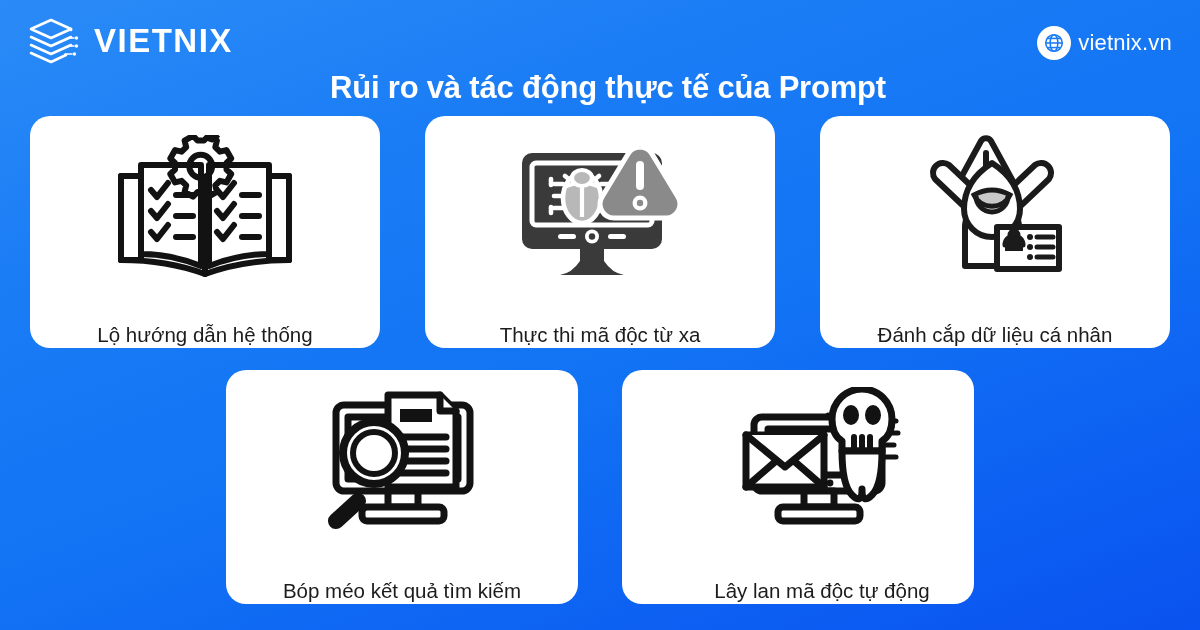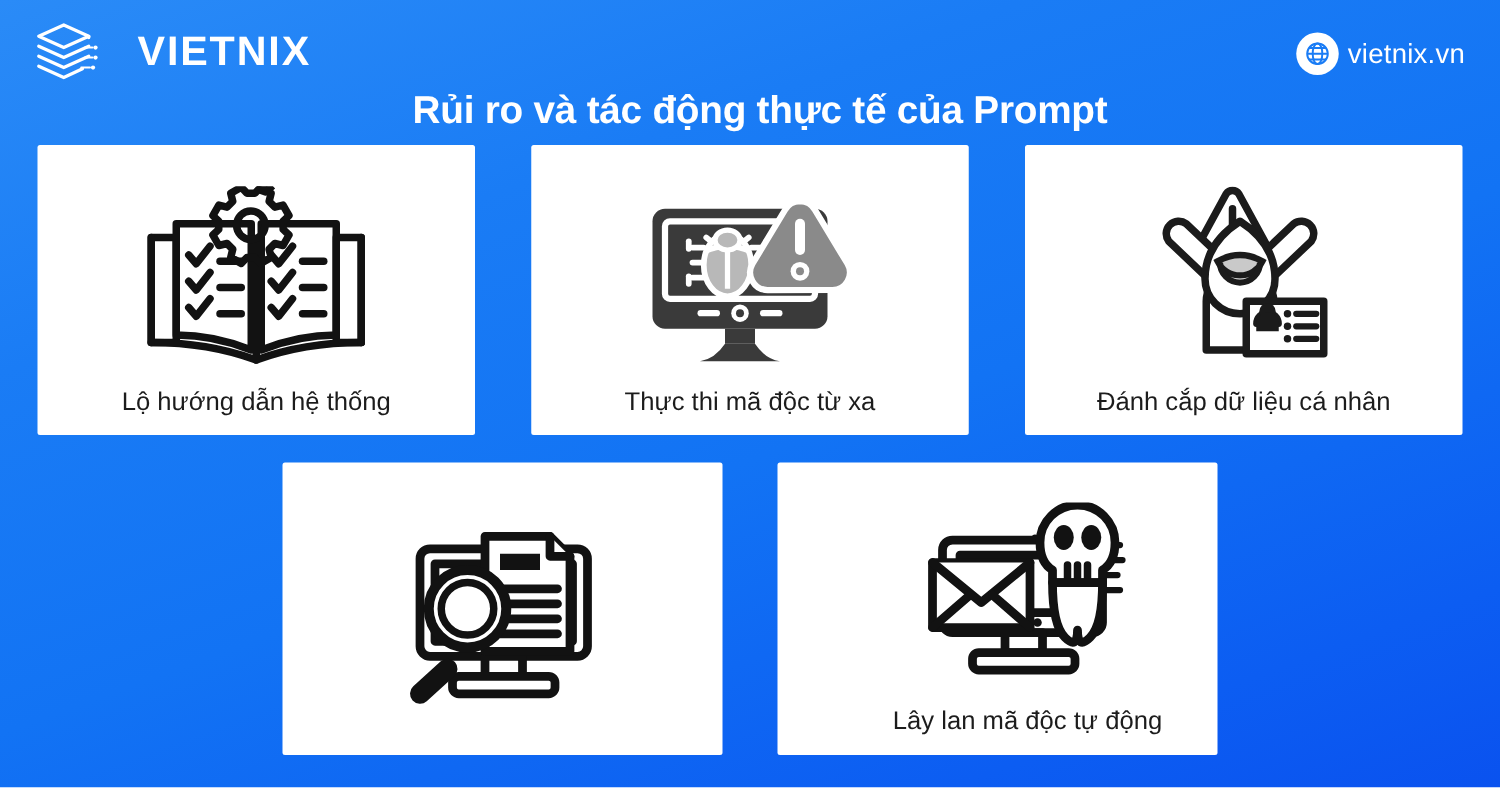--- a/index.html
+++ b/index.html
@@ -10,21 +10,21 @@
   }
   #infographic {
     position: relative;
     width: 1200px; height: 630px;
     background: linear-gradient(160deg, #2a8bf7 0%, #1a7cf5 28%, #1273f4 55%, #0c5df2 85%, #0a52ef 100%);
   }
 
   
   .brand {
     position: absolute; left: 28px; top: 16px;
-    display: flex; align-items: center; gap: 28px;
+    display: flex; align-items: center; gap: 12px;
   }
   .brand-mark { width: 54px; height: 50px; display: block; }
   .brand-word {
     color: #ffffff;
     font-size: 33px;
     font-weight: bold;
     letter-spacing: 1.5px;
   }
 
   .site {
@@ -48,25 +48,25 @@
     color: #ffffff;
     font-size: 31px;
     font-weight: bold;
     letter-spacing: -0.2px;
   }
 
   
   .card {
     position: absolute;
     background: #ffffff;
-    border-radius: 2px;
+    border-radius: 20px;
     display: flex;
     flex-direction: column;
     align-items: center;
-    justify-content: center;
+    justify-content: space-between;
   }
   .card-icon {
     flex: 0 0 auto;
     display: flex; align-items: center; justify-content: center;
   }
   .card-icon svg { display: block; }
   .card-label {
     color: #1c1c1c;
     font-size: 20.5px;
     text-align: center;
@@ -296,20 +296,21 @@
           <path d="M96 86 H142"></path>
         </g>
 
         <g fill="#ffffff" stroke="#121212" stroke-width="8" stroke-linecap="round">
           <path d="M54 114 L32 134" stroke-width="16"></path>
         </g>
         <circle cx="70" cy="66" r="31" fill="#ffffff" stroke="#121212" stroke-width="8"></circle>
         <circle cx="70" cy="66" r="21" fill="#ffffff" stroke="#121212" stroke-width="6"></circle>
       </svg>
     </div>
+    <div class="card-label">Bóp méo kết quả tìm kiếm</div>
   </div>
 
   <div class="card row-bottom" id="card-4">
     <div class="card-icon">
       <svg width="196" height="148" viewBox="0 0 196 148">
 
         <g fill="none" stroke="#121212" stroke-width="5" stroke-linecap="round">
           <path d="M100 34 H118"></path>
           <path d="M100 46 H112"></path>
           <path d="M100 58 H116"></path>

